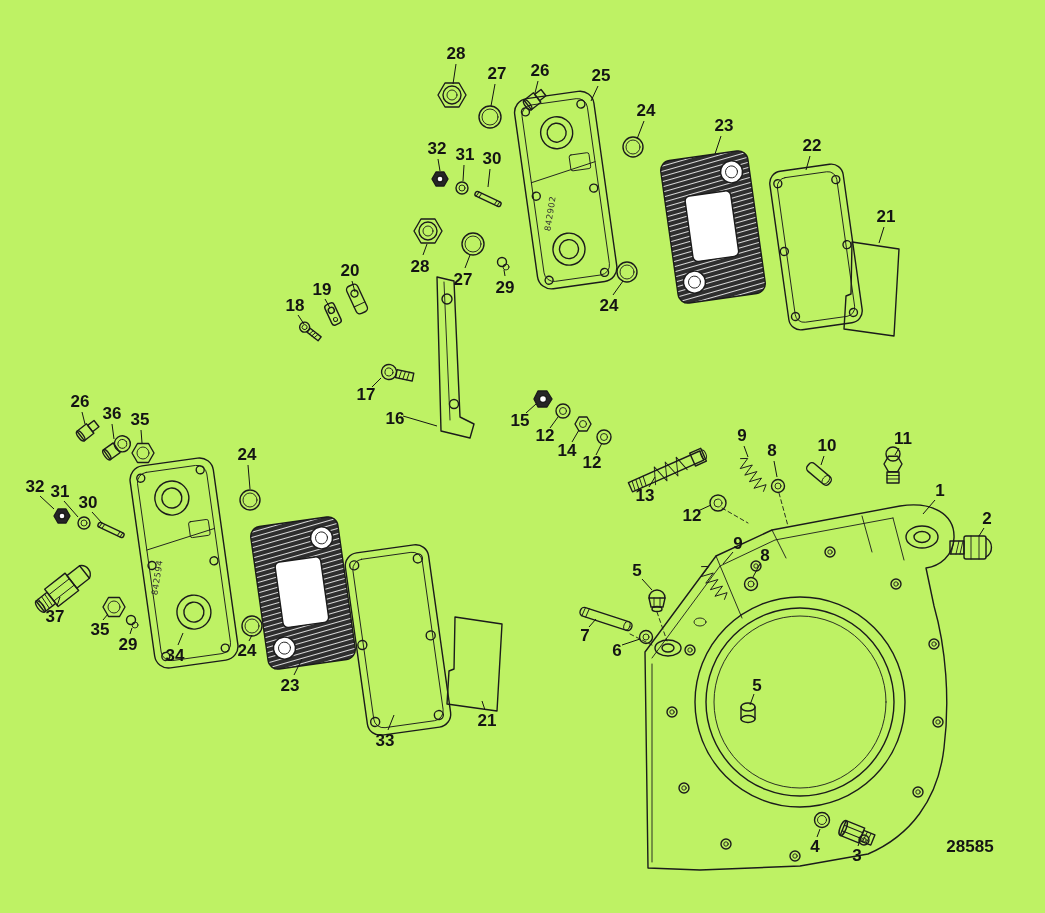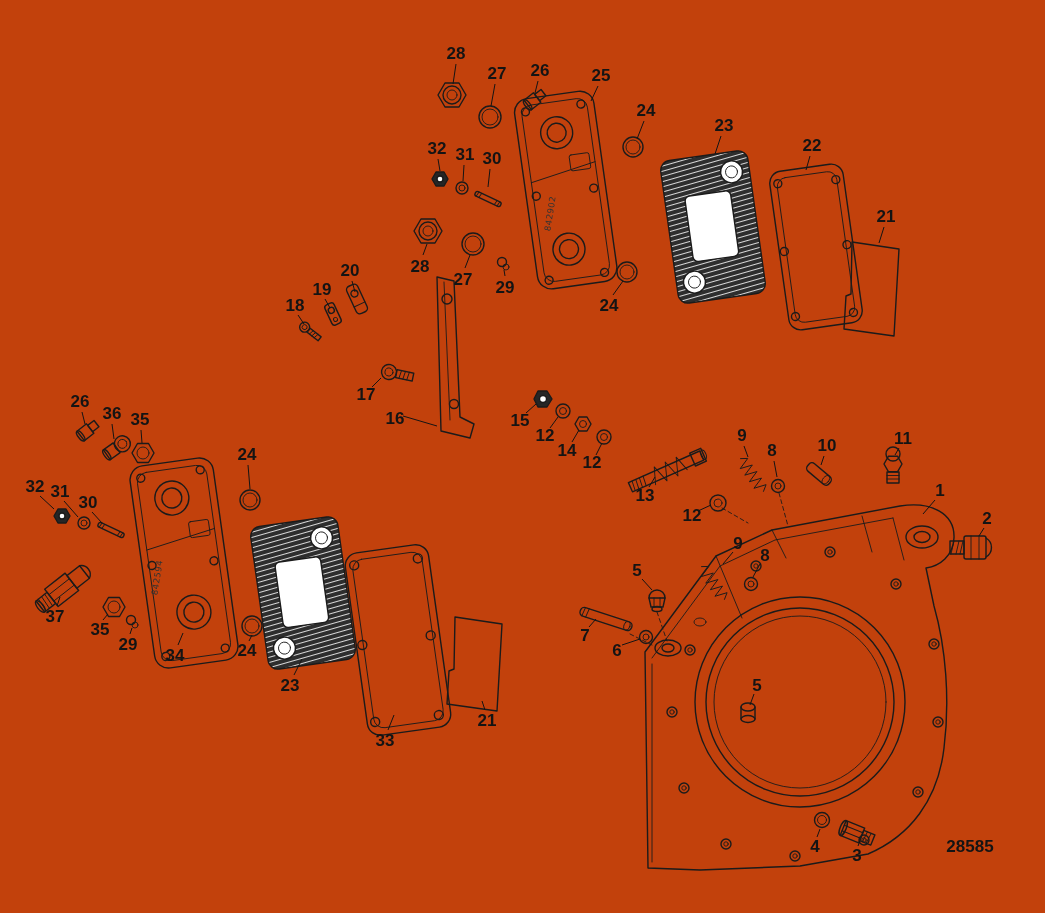--- a/index.html
+++ b/index.html
@@ -1,16 +1,16 @@
 <!DOCTYPE html>
 <html><head>
 <meta charset="utf-8">
 <style>
   html,body{margin:0;padding:0;background:#fff}
-  .stage{position:relative;width:1045px;height:913px;background:#c2410c;overflow:hidden;
+  .stage{position:relative;width:1045px;height:913px;background:#bef264;overflow:hidden;
          font-family:"Liberation Sans",sans-serif}
   svg{display:block}
   .thin{stroke-width:.9}
   .dash{stroke-dasharray:4 3;stroke-width:.9}
   .dark{fill:#262626}
   .white{fill:#ffffff}
   .callout{font:bold 17px "Liberation Sans",sans-serif;fill:#141414;text-anchor:middle}
   .leader{stroke:#141414;stroke-width:1;fill:none}
   .marking{font:8.5px "DejaVu Sans",sans-serif;fill:#333;text-anchor:middle;letter-spacing:.5px}
   .drawing-no{font:bold 17px "Liberation Sans",sans-serif;fill:#141414;text-anchor:middle}

